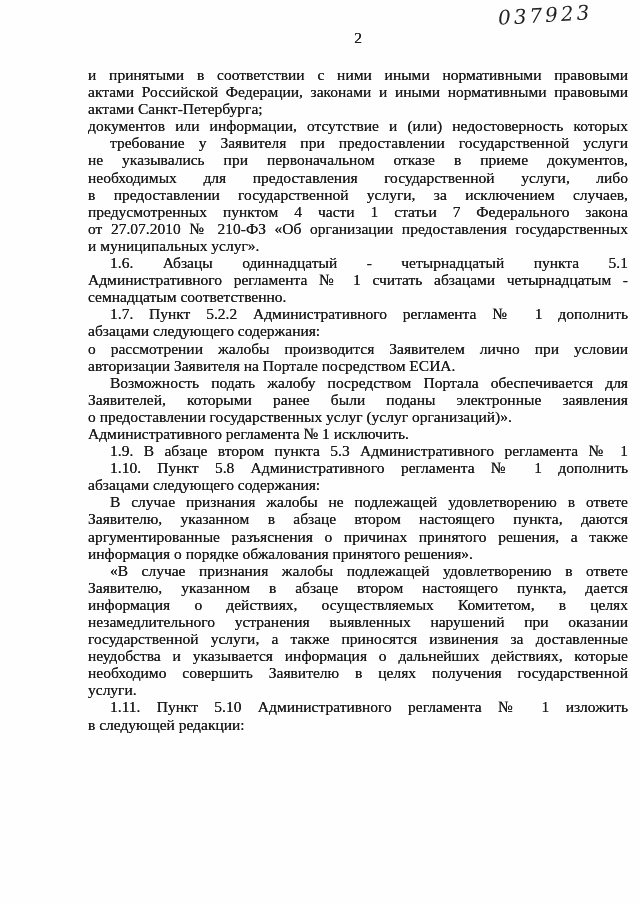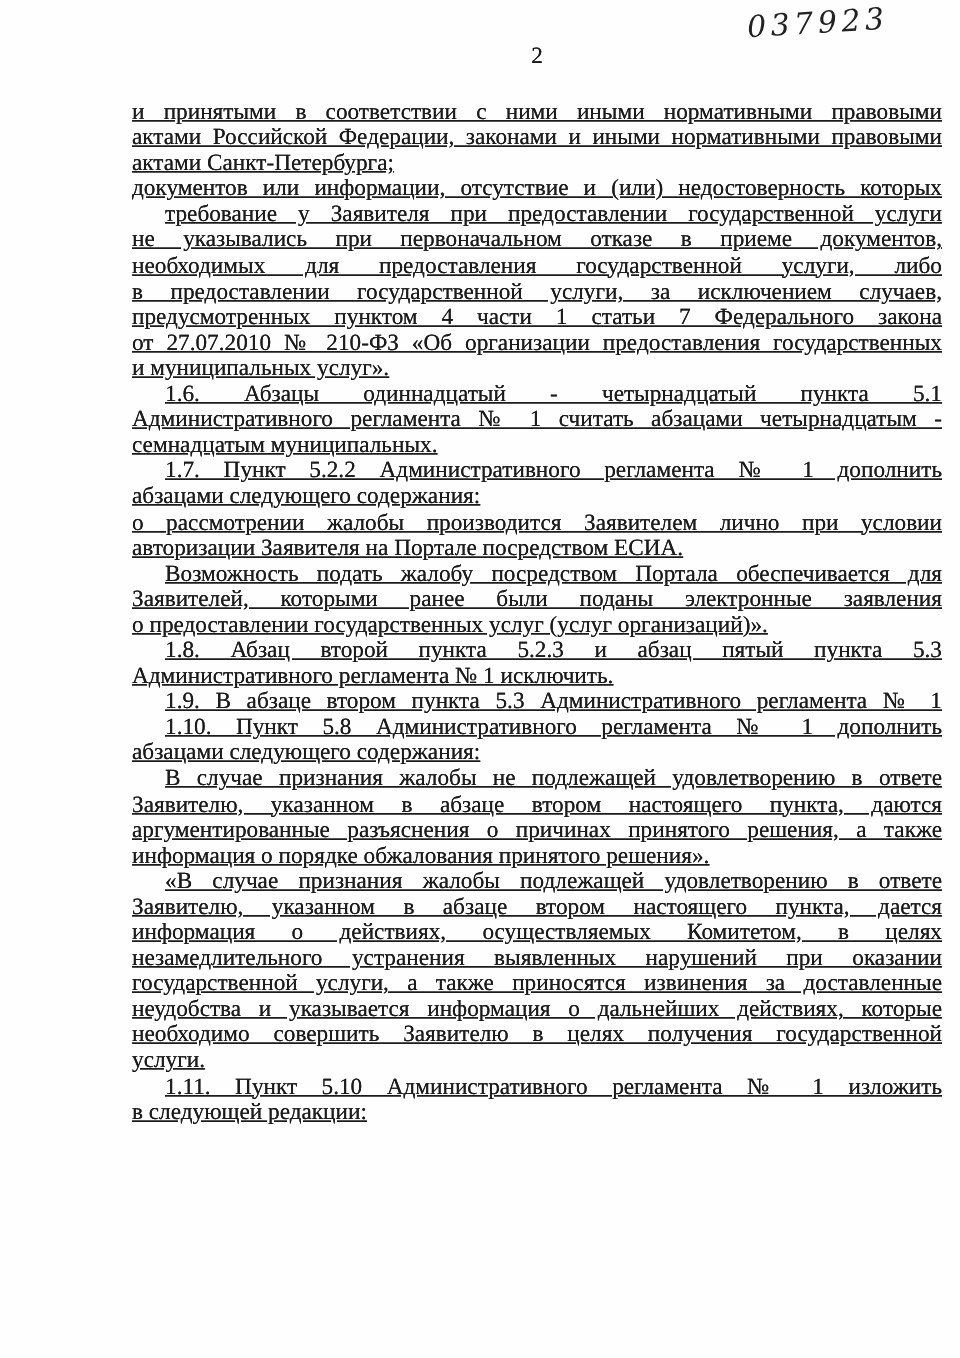--- a/index.html
+++ b/index.html
@@ -39,21 +39,21 @@
     text-shadow: 0 0 0.4px #1c1c1c;
   }
   .text-block {
     position: absolute;
     top: 66px;
     left: 88px;
     width: 540px;
     font-size: 15.5px;
     text-shadow: 0 0 0.4px #1c1c1c;
   }
-  .para { margin: 0; padding: 0; text-decoration: underline; }
+  .para { margin: 0; padding: 0; }
   .line {
     height: 17.1px;
     line-height: 17.1px;
     text-align: justify;
     text-align-last: justify;
     -moz-text-align-last: justify;
     white-space: normal;
     overflow: hidden;
     box-sizing: border-box;
   }
@@ -81,37 +81,36 @@
         <div class="line">не указывались при первоначальном отказе в приеме документов,</div>
         <div class="line">необходимых для предоставления государственной услуги, либо</div>
         <div class="line">в предоставлении государственной услуги, за исключением случаев,</div>
         <div class="line">предусмотренных пунктом 4 части 1 статьи 7 Федерального закона</div>
         <div class="line">от 27.07.2010 № 210-ФЗ «Об организации предоставления государственных</div>
         <div class="line last">и муниципальных услуг».</div>
       </div>
       <div class="para">
         <div class="line indent">1.6. Абзацы одиннадцатый - четырнадцатый пункта 5.1</div>
         <div class="line">Административного регламента № 1 считать абзацами четырнадцатым -</div>
-        <div class="line last">семнадцатым муниципальных.</div>
+        <div class="line last">семнадцатым соответственно.</div>
       </div>
       <div class="para">
         <div class="line indent">1.7. Пункт 5.2.2 Административного регламента № 1 дополнить</div>
         <div class="line last">абзацами следующего содержания:</div>
       </div>
       <div class="para">
         <div class="line">о рассмотрении жалобы производится Заявителем лично при условии</div>
         <div class="line last">авторизации Заявителя на Портале посредством ЕСИА.</div>
       </div>
       <div class="para">
         <div class="line indent">Возможность подать жалобу посредством Портала обеспечивается для</div>
         <div class="line">Заявителей, которыми ранее были поданы электронные заявления</div>
         <div class="line last">о предоставлении государственных услуг (услуг организаций)».</div>
       </div>
       <div class="para">
-        <div class="line indent">1.8. Абзац второй пункта 5.2.3 и абзац пятый пункта 5.3</div>
         <div class="line last">Административного регламента № 1 исключить.</div>
       </div>
       <div class="para">
         <div class="line indent">1.9. В абзаце втором пункта 5.3 Административного регламента № 1</div>
       </div>
       <div class="para">
         <div class="line indent">1.10. Пункт 5.8 Административного регламента № 1 дополнить</div>
         <div class="line last">абзацами следующего содержания:</div>
       </div>
       <div class="para">

